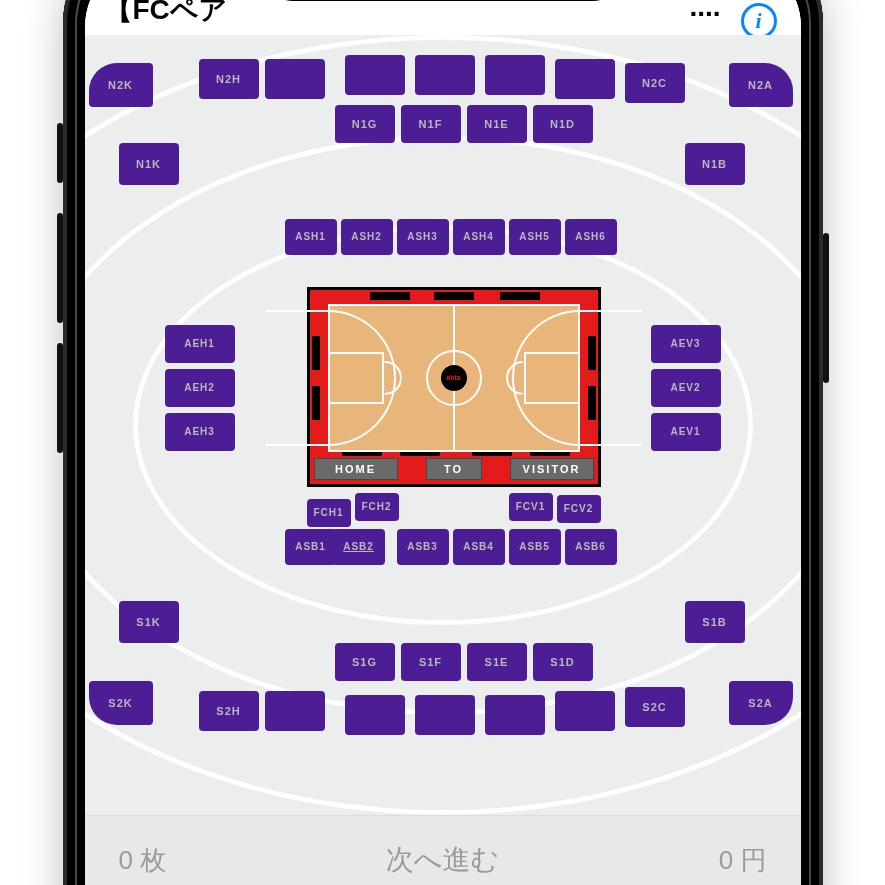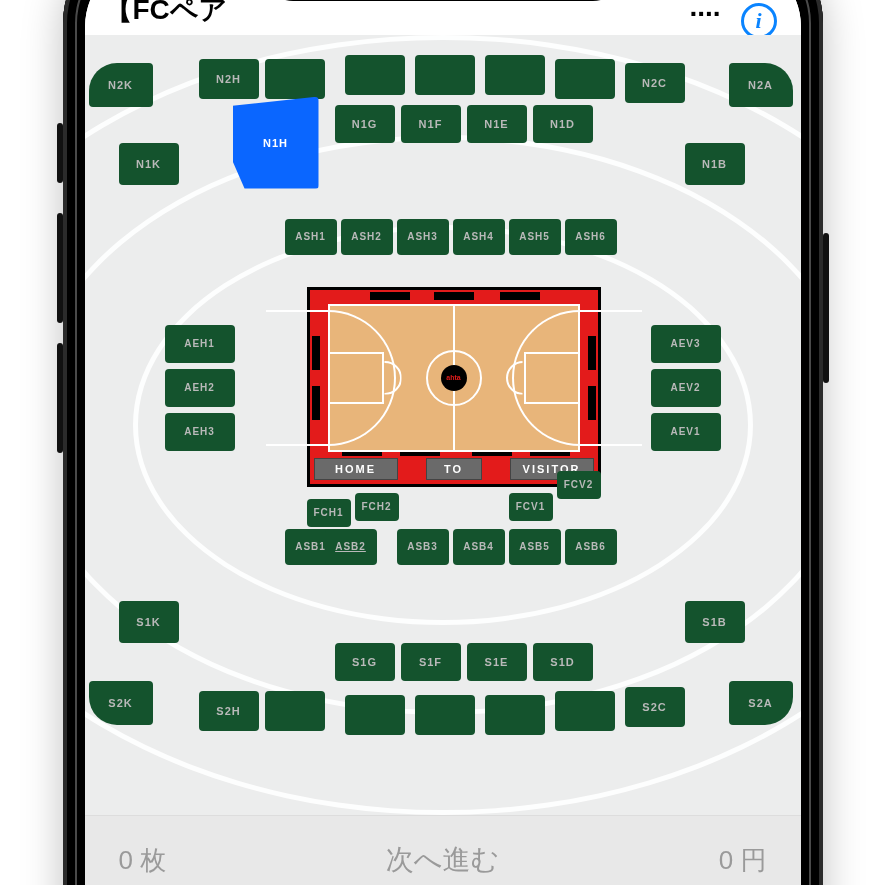--- a/index.html
+++ b/index.html
@@ -93,21 +93,21 @@
     border: 5px solid rgba(255,255,255,.9);
     border-radius: 50%;
     transform: translate(-50%,-50%);
   }
   .ring.r1 { width: 1080px; height: 780px; }
   .ring.r2 { width: 840px;  height: 580px; }
   .ring.r3 { width: 620px;  height: 400px; }
 
   .sec {
     position: absolute;
-    background: #14532d;
+    background: #4c1d95;
     border-radius: 4px;
     display:flex; align-items:center; justify-content:center;
     font-size: 11px; font-weight:700; color:#b9b9b9;
     letter-spacing: 1px;
     cursor: pointer;
   }
   .sec.small { font-size: 10px; }
   .sec.avail { background:#0a66ff; color:#fff; }
 
   
@@ -144,25 +144,25 @@
   .aeh2 { left: 80px;  top: 334px; width: 70px; height: 38px; }
   .aeh3 { left: 80px;  top: 378px; width: 70px; height: 38px; }
   .aev1 { left: 566px; top: 378px; width: 70px; height: 38px; }
   .aev2 { left: 566px; top: 334px; width: 70px; height: 38px; }
   .aev3 { left: 566px; top: 290px; width: 70px; height: 38px; }
 
   
   .fch1 { left: 222px; top: 464px; width: 44px; height: 28px; }
   .fch2 { left: 270px; top: 458px; width: 44px; height: 28px; }
   .fcv1 { left: 424px; top: 458px; width: 44px; height: 28px; }
-  .fcv2 { left: 472px; top: 436px; width: 44px; height: 28px; text-align: right; }
+  .fcv2 { left: 472px; top: 460px; width: 44px; height: 28px; text-align: right; }
 
   
   .asb1 { left: 200px; top: 494px; width: 52px; height: 36px; }
-  .asb2 { left: 240px; top: 494px; width: 52px; height: 36px; text-decoration: underline; }
+  .asb2 { left: 248px; top: 494px; width: 52px; height: 36px; text-decoration: underline; }
   .asb3 { left: 312px; top: 494px; width: 52px; height: 36px; }
   .asb4 { left: 368px; top: 494px; width: 52px; height: 36px; }
   .asb5 { left: 424px; top: 494px; width: 52px; height: 36px; }
   .asb6 { left: 480px; top: 494px; width: 52px; height: 36px; }
 
   
   .s1k { left: 34px; top: 566px; width: 60px; height: 42px; }
   .s1h { left: 146px; top: 556px; width: 90px; height: 96px; clip-path: polygon(14% 0,100% 0,100% 92%,0 100%,0 30%); }
   .s1g { left: 250px; top: 608px; width: 60px; height: 38px; }
   .s1f { left: 316px; top: 608px; width: 60px; height: 38px; }
@@ -286,21 +286,20 @@
       <div class="sec n2h">N2H</div>
       <div class="sec n1h-out"></div>
       <div class="sec n1g"></div>
       <div class="sec n1f"></div>
       <div class="sec n1e"></div>
       <div class="sec n1d"></div>
       <div class="sec n2c">N2C</div>
       <div class="sec n2a">N2A</div>
 
       <div class="sec n1k">N1K</div>
-      <div class="sec avail n1h">N1H</div>
       <div class="sec n1gmid">N1G</div>
       <div class="sec n1fmid">N1F</div>
       <div class="sec n1emid">N1E</div>
       <div class="sec n1dmid">N1D</div>
       <div class="sec n1b">N1B</div>
 
       <div class="sec small ash1">ASH1</div>
       <div class="sec small ash2">ASH2</div>
       <div class="sec small ash3">ASH3</div>
       <div class="sec small ash4">ASH4</div>

